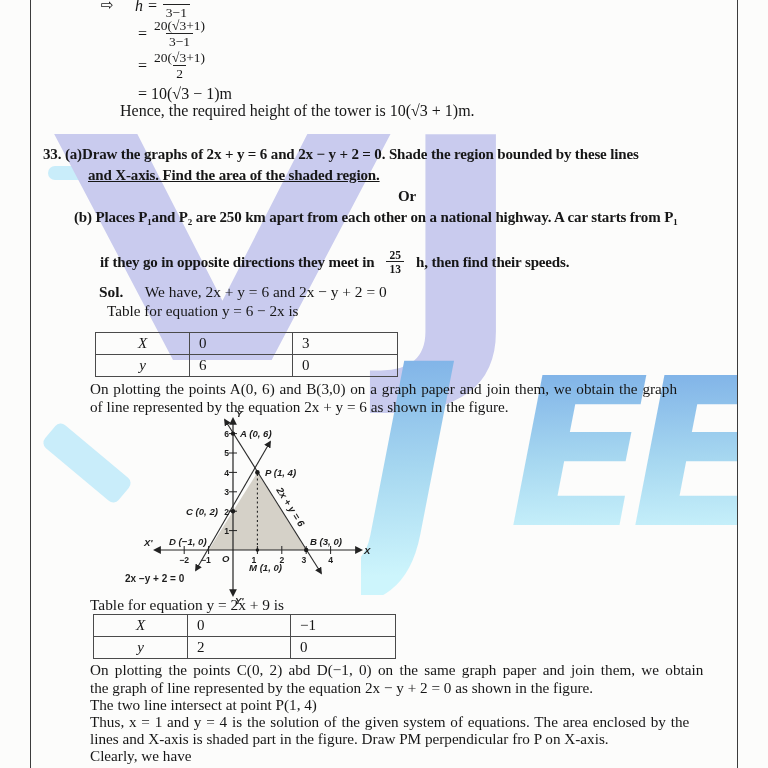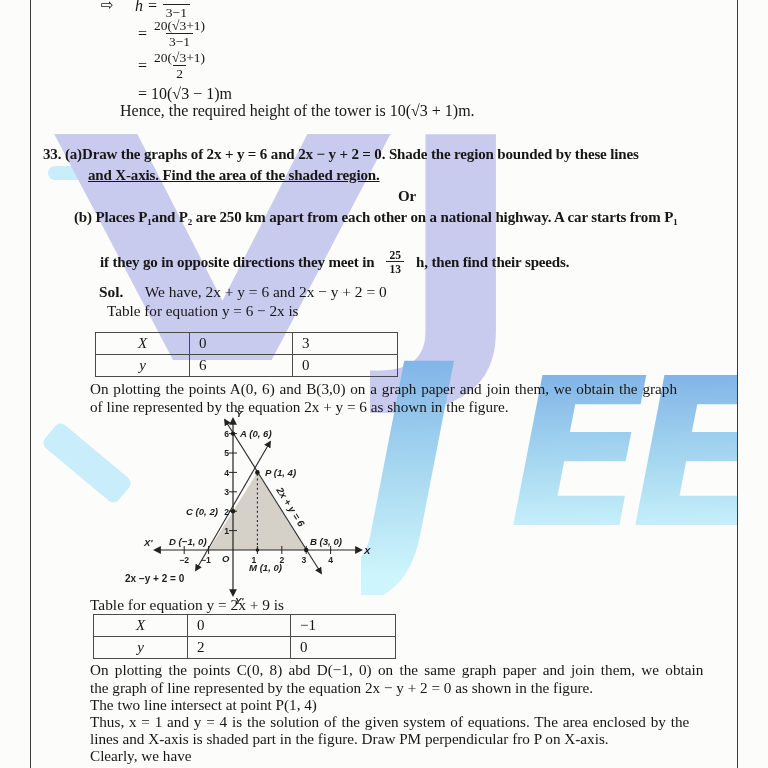--- a/index.html
+++ b/index.html
@@ -207,20 +207,20 @@
       <td class="c3">−1</td>
     </tr>
     <tr>
       <td class="c1">y</td>
       <td class="c2">2</td>
       <td class="c3">0</td>
     </tr>
   </tbody>
     </table>
 
-  <div class="abs body-txt z2" style="left:90px;top:661px;word-spacing:2.5px;">On plotting the points C(0, 8) abd D(−1, 0) on the same graph paper and join them, we obtain</div>
+  <div class="abs body-txt z2" style="left:90px;top:661px;word-spacing:2.5px;">On plotting the points C(0, 2) abd D(−1, 0) on the same graph paper and join them, we obtain</div>
   <div class="abs body-txt z2" style="left:90px;top:679px;">the graph of line represented by the equation 2x − y + 2 = 0 as shown in the figure.</div>
   <div class="abs body-txt z2" style="left:90px;top:696px;">The two line intersect at point P(1, 4)</div>
   <div class="abs body-txt z2" style="left:90px;top:713px;word-spacing:1px;">Thus, x = 1 and y = 4 is the solution of the given system of equations. The area enclosed by the</div>
   <div class="abs body-txt z2" style="left:90px;top:730px;">lines and X-axis is shaded part in the figure. Draw PM perpendicular fro P on X-axis.</div>
   <div class="abs body-txt z2" style="left:90px;top:747px;">Clearly, we have</div>
 
 </div>
 
 </body></html>

